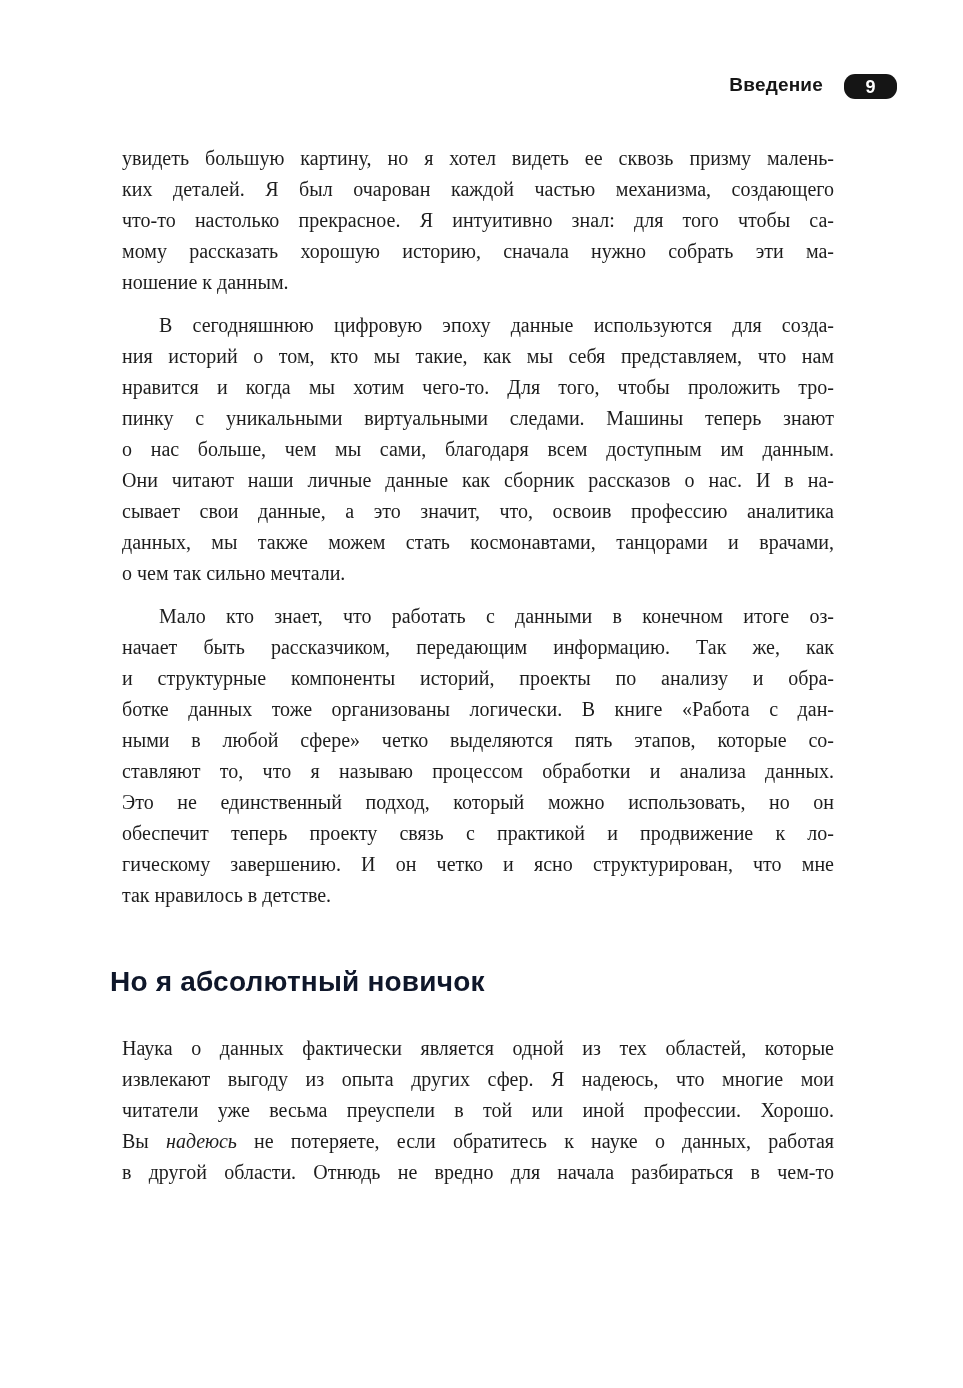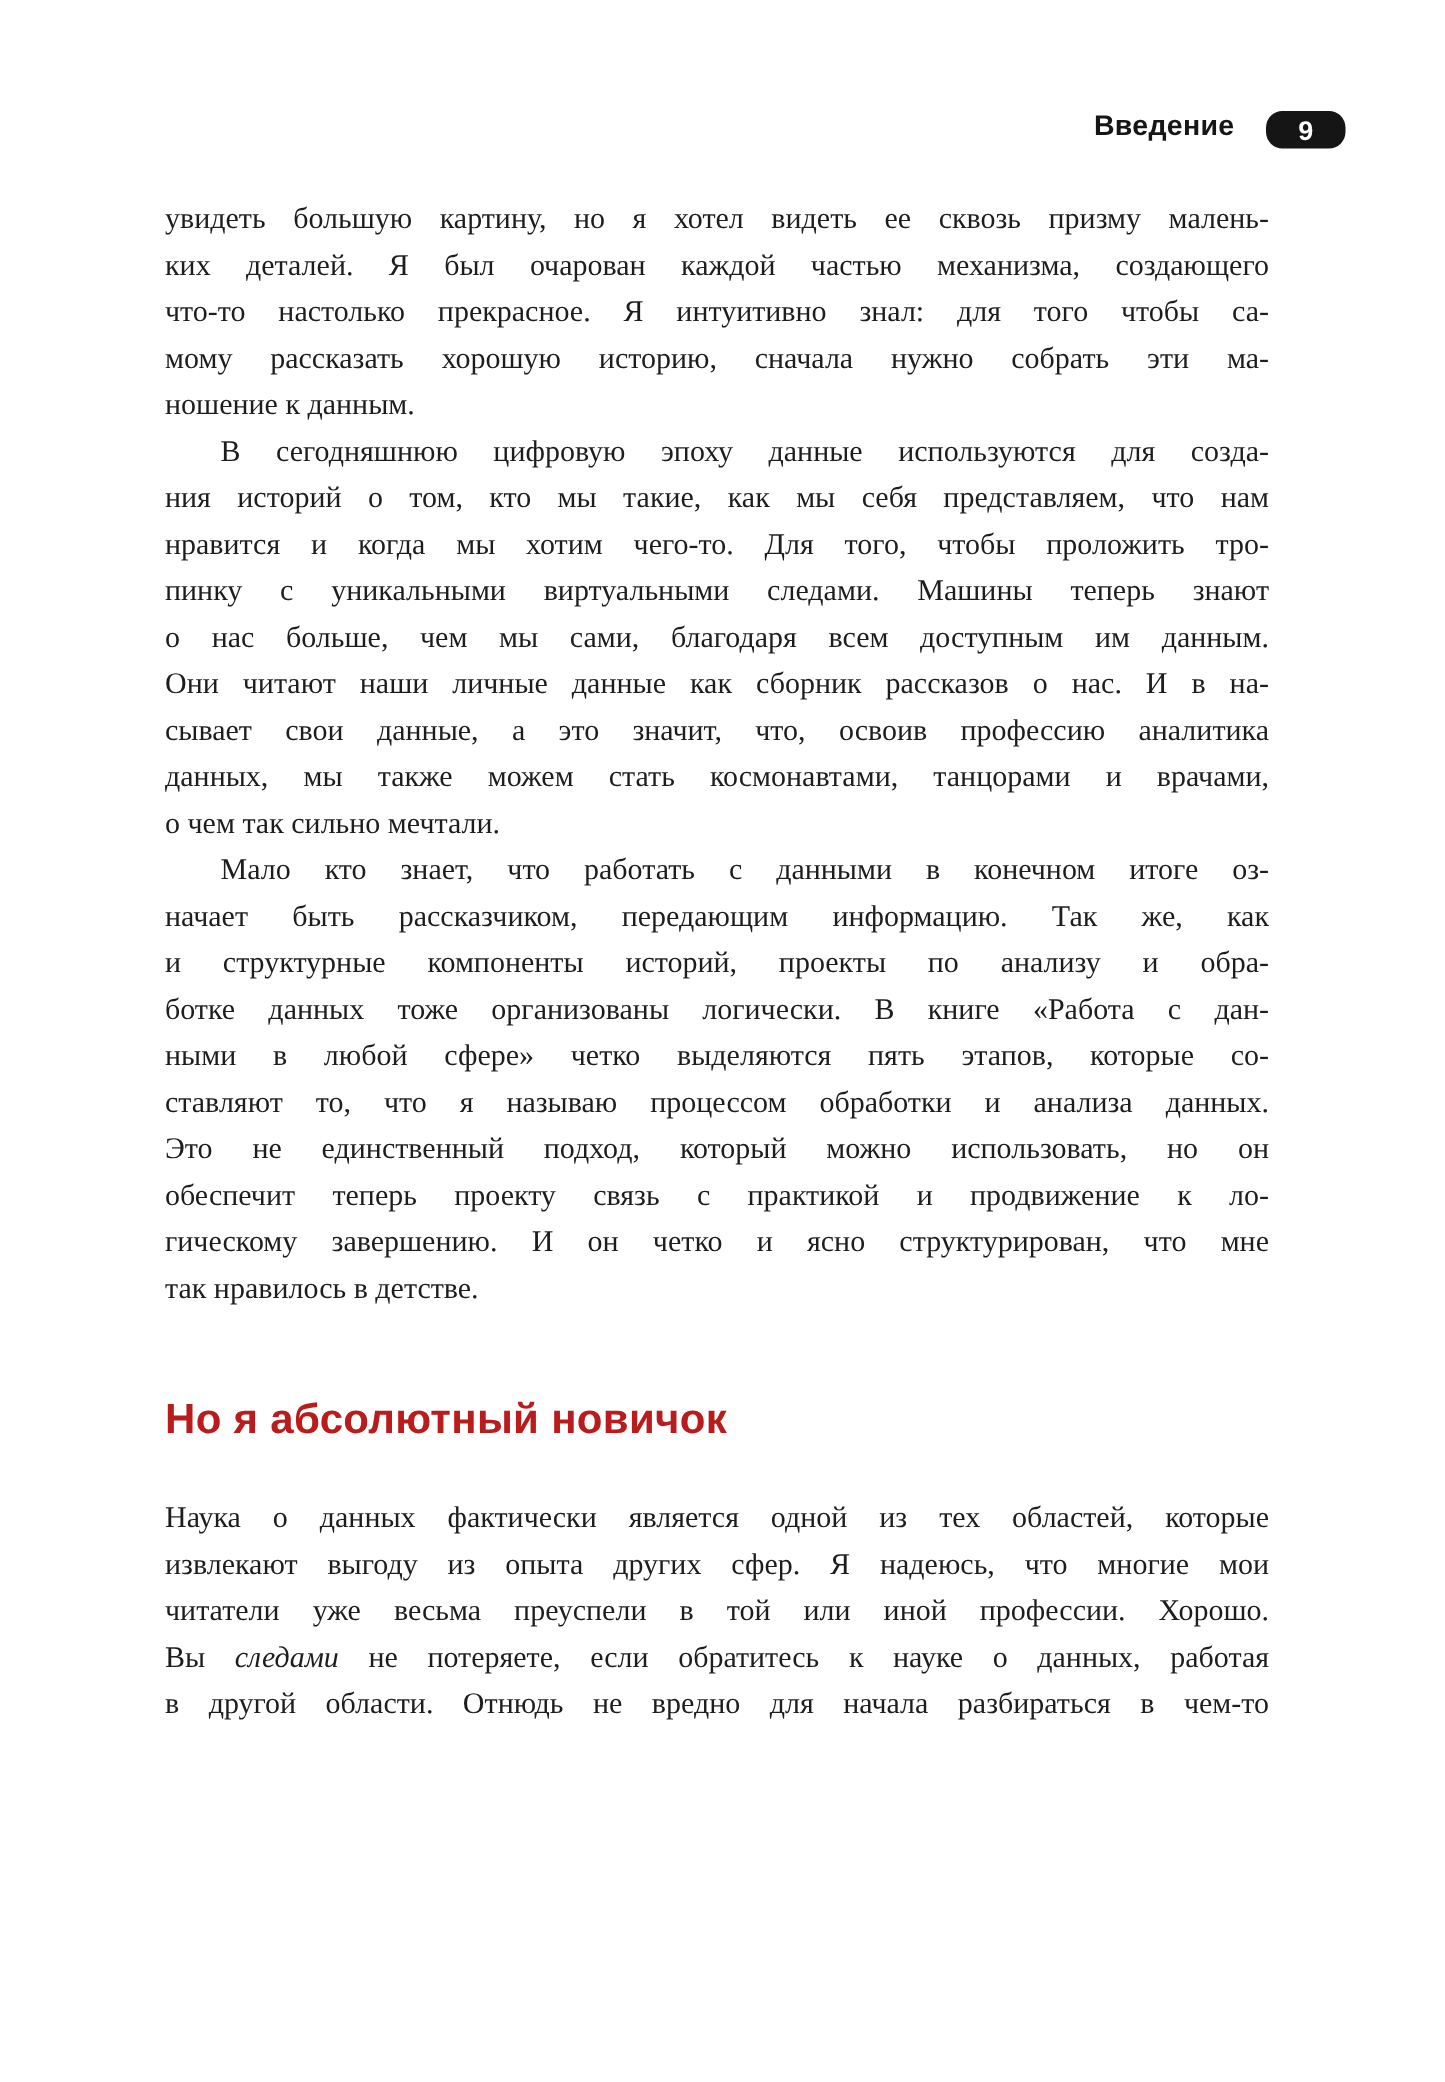--- a/index.html
+++ b/index.html
@@ -30,35 +30,35 @@
   .page-badge span {
     font-family: "Liberation Sans", "DejaVu Sans", sans-serif;
     font-weight: 700; font-size: 18px; color: #ffffff;
     line-height: 1;
   }
   .content {
     position: absolute;
     left: 110px; top: 131px; width: 736px;
     font-size: 20px; line-height: 31px;
   }
-  .para { margin: 0; }
+  .para { margin: 12px; }
   .line {
     height: 31px; overflow: hidden;
     text-align: justify;
     text-align-last: justify;
     white-space: nowrap; 
   }
   .line { white-space: normal; }
   .line.last { text-align: center; text-align-last: left; }
   .line.indent { text-indent: 37px; }
   .line i { font-style: italic; }
   h2.section {
     font-family: "Liberation Sans", "DejaVu Sans", sans-serif;
     font-weight: 700; font-size: 28px; line-height: 34px;
-    color: #b91c1c; letter-spacing: 0.2px;
+    color: #0f172a; letter-spacing: 0.2px;
     margin: 54px 0 34px 0;
   }
 </style>
 </head>
 <body>
 
 <header class="page-header">
   <span class="chapter">Введение</span>
   <span class="page-badge">
     <span>9</span>
@@ -94,16 +94,16 @@
       <div class="line"><span>Это не единственный подход, который можно использовать, но он</span></div>
       <div class="line"><span>обеспечит теперь проекту связь с практикой и продвижение к ло-</span></div>
       <div class="line"><span>гическому завершению. И он четко и ясно структурирован, что мне</span></div>
       <div class="line last"><span>так нравилось в детстве.</span></div>
     </div>
     <h2 class="section">Но я абсолютный новичок</h2>
     <div class="para">
       <div class="line"><span>Наука о данных фактически является одной из тех областей, которые</span></div>
       <div class="line"><span>извлекают выгоду из опыта других сфер. Я надеюсь, что многие мои</span></div>
       <div class="line"><span>читатели уже весьма преуспели в той или иной профессии. Хорошо.</span></div>
-      <div class="line"><span>Вы </span><i>следами</i><span> не потеряете, если обратитесь к науке о данных, работая</span></div>
+      <div class="line"><span>Вы </span><i>надеюсь</i><span> не потеряете, если обратитесь к науке о данных, работая</span></div>
       <div class="line"><span>в другой области. Отнюдь не вредно для начала разбираться в чем-то</span></div>
     </div>
   </main>
 
 </body></html>

